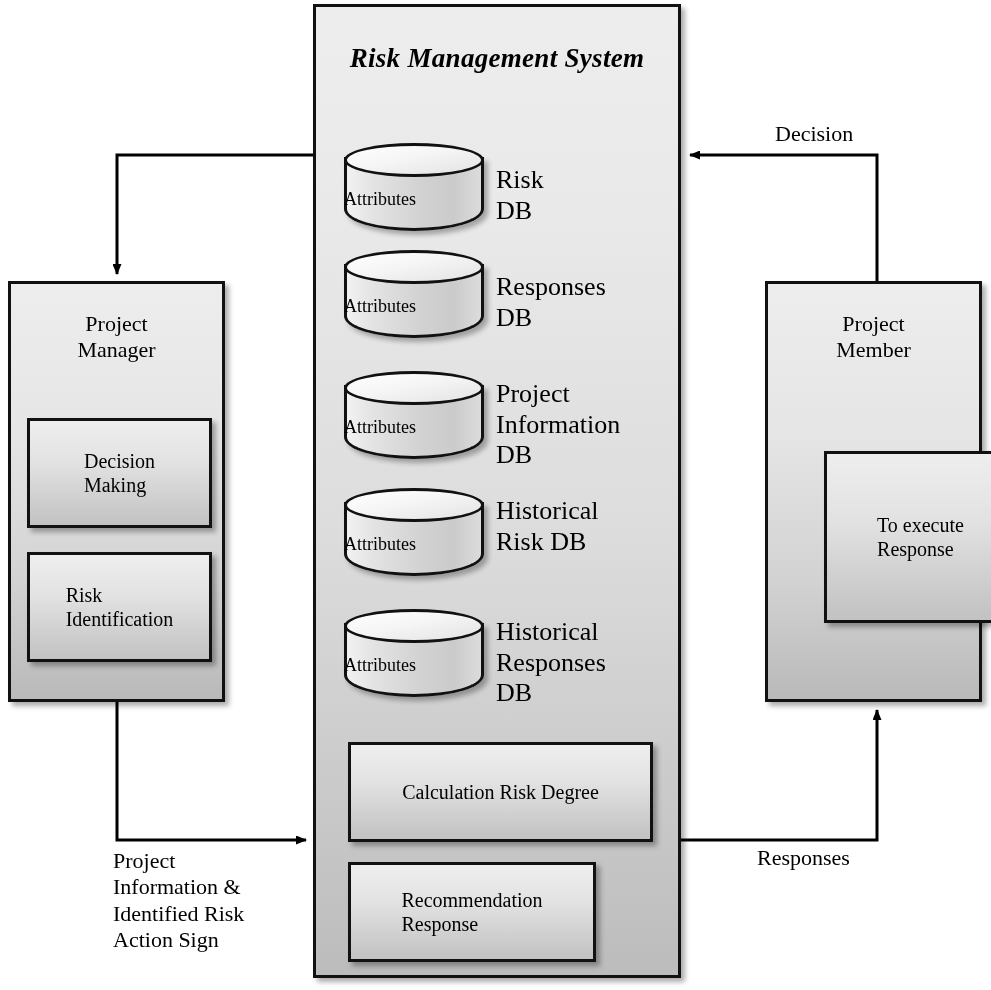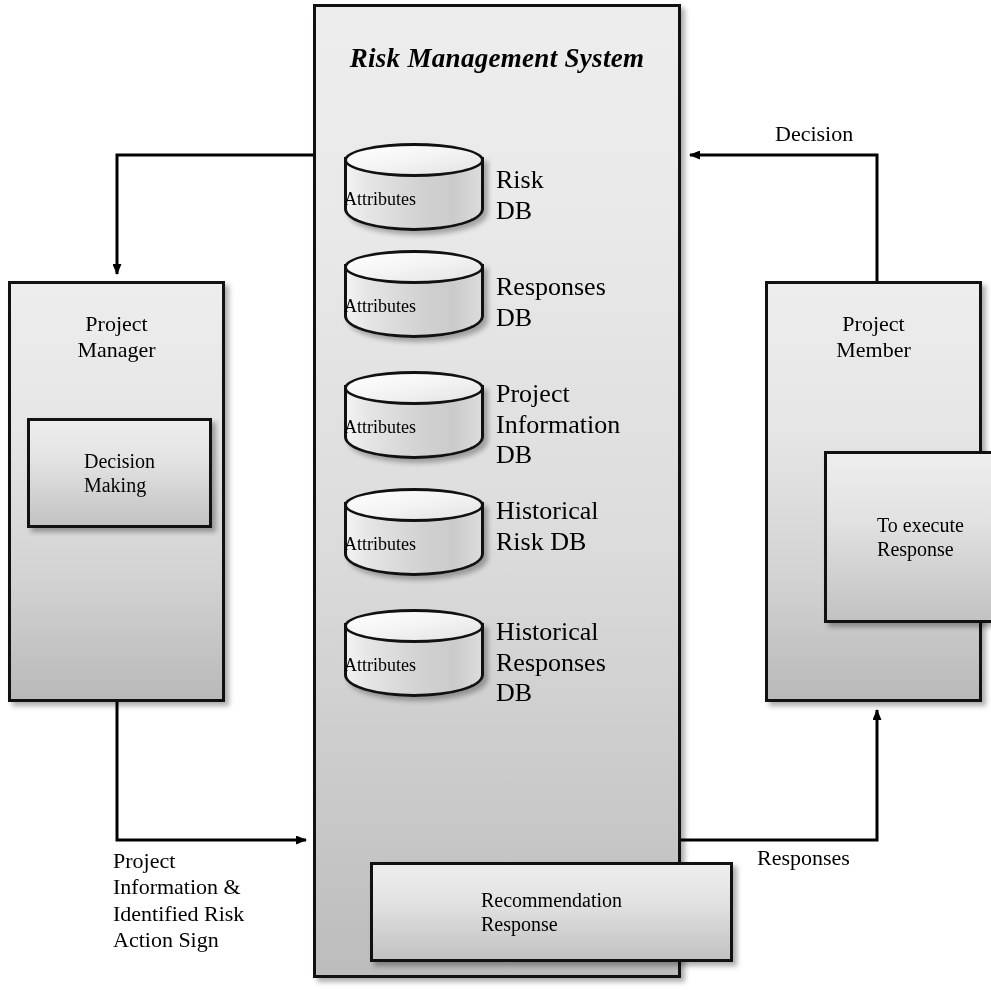--- a/index.html
+++ b/index.html
@@ -101,21 +101,21 @@
 
   #decision-making-box { left: 16px; top: 134px; width: 185px; height: 110px; }
   #risk-identification-box { left: 16px; top: 268px; width: 185px; height: 110px; }
   #to-execute-response-box { left: 12px; top: 167px; width: 193px; height: 172px; margin-left: 44px; }
 
   
   #calculation-risk-degree-box {
     left: 32px; top: 735px; width: 305px; height: 100px;
   }
   #recommendation-response-box {
-    left: 32px; top: 855px; width: 363px; height: 100px; margin-left: 22px;
+    left: 32px; top: 855px; width: 248px; height: 100px;
   }
 
   
   .cylinder {
     position: absolute;
     width: 140px;
     height: 88px;
   }
   .cyl-body {
     position: absolute;
@@ -219,36 +219,43 @@
     </div>
 
     <div class="cylinder" style="left:28px; top:602px;">
       <div class="cyl-body"></div>
       <div class="cyl-top"></div>
       <div class="cyl-attr">Attributes</div>
       <div class="cyl-label" style="top:8px;">Historical
 Responses DB</div>
     </div>
 
+    <div class="subbox" id="calculation-risk-degree-box">
+      <span>Calculation Risk Degree</span>
+    </div>
 
     <div class="subbox" id="recommendation-response-box">
       <span>Recommendation
 Response</span>
     </div>
   </div>
 
   <div class="node" id="project-manager-box">
     <div class="actor-title">Project
 Manager</div>
 
     <div class="subbox" id="decision-making-box">
       <span>Decision
 Making</span>
     </div>
 
+    <div class="subbox" id="risk-identification-box">
+      <span>Risk
+Identification</span>
+    </div>
   </div>
 
   <div class="node" id="project-member-box">
     <div class="actor-title">Project
 Member</div>
 
     <div class="subbox" id="to-execute-response-box">
       <span>To execute
 Response</span>
     </div>

